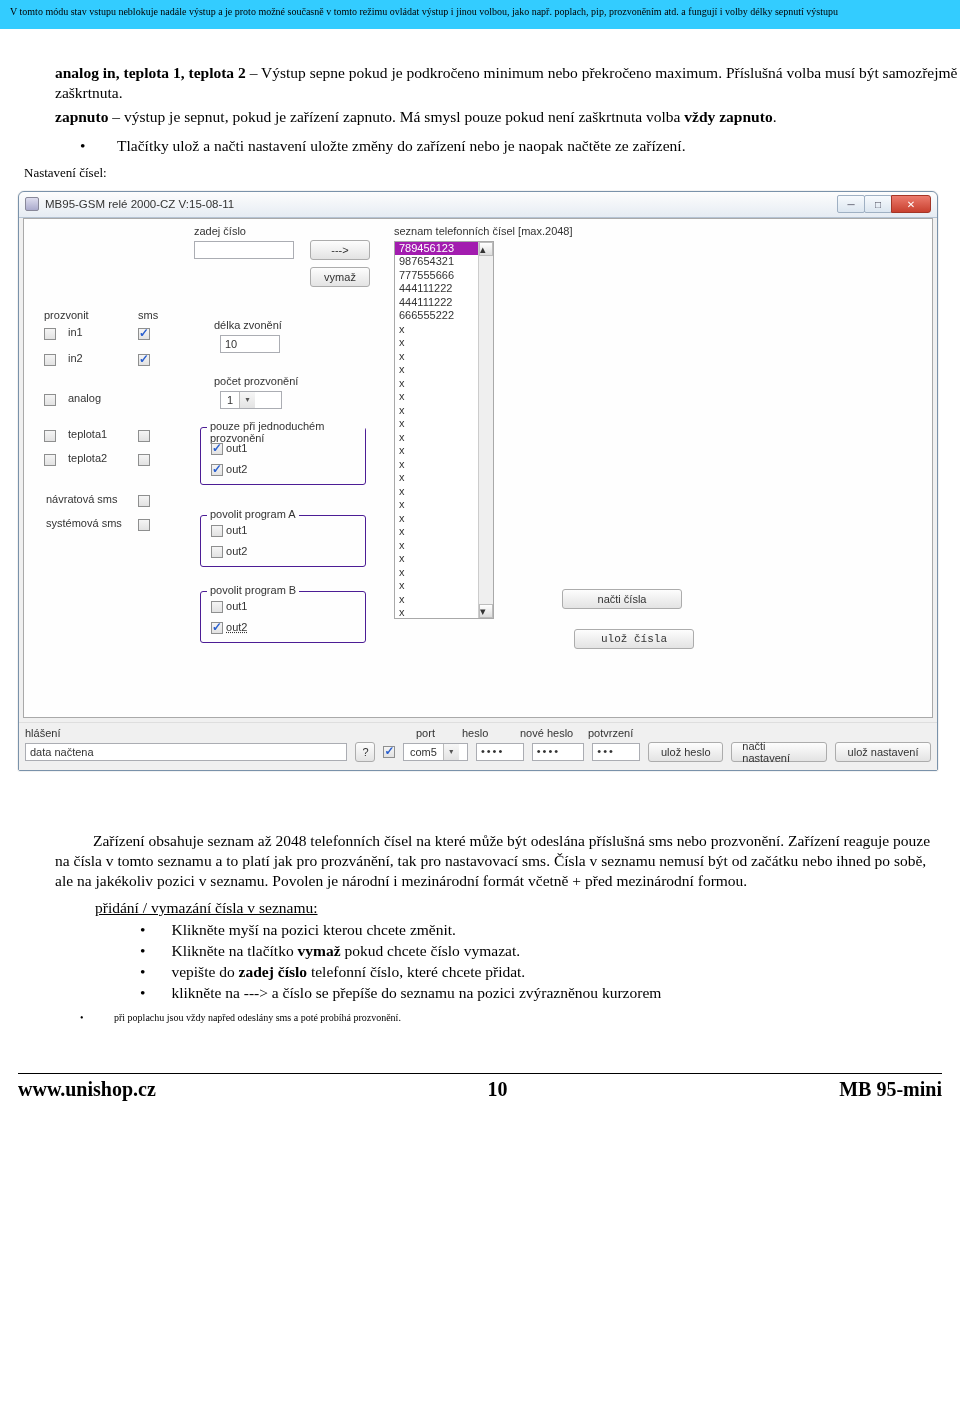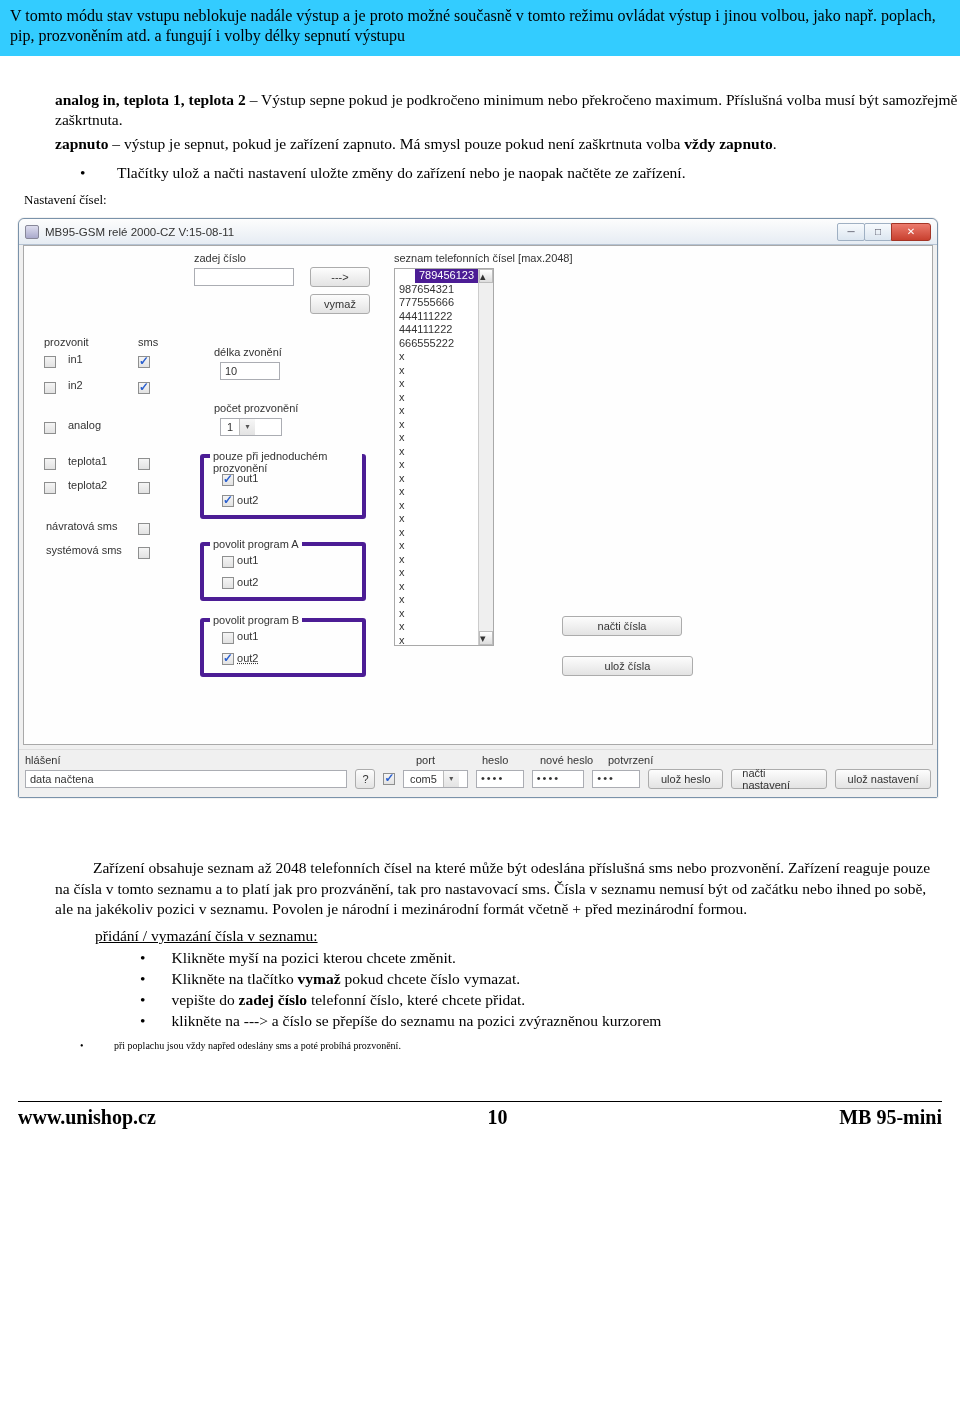--- a/index.html
+++ b/index.html
@@ -9,21 +9,21 @@
     font-family: "Times New Roman", serif;
     font-size: 15px;
     color: #000;
     width: 960px;
   }
   .page { padding: 0 0 40px 0; }
   .blue-box {
     background: #33ccff;
     padding: 6px 10px 10px 10px;
     margin: 0 0 34px 0;
-    font-size: 16px;
+    font-size: 10px;
     line-height: 1.25;
   }
   .para { margin: 0 0 4px 55px; font-size: 15.5px; line-height: 1.3; }
   .bullet-row { margin: 10px 0 8px 80px; font-size: 15.5px; }
   .bullet-row::before { content: "\2022"; margin-right: 28px; }
   .bold { font-weight: bold; }
   .section-h { margin: 10px 0 10px 24px; font-weight: normal; font-size: 13px; }
   .sub-h { margin: 8px 0 4px 95px; font-size: 15.5px; text-decoration: underline; }
   .sub-bullets { margin: 2px 0 4px 140px; font-size: 15.5px; }
   .sub-bullets div::before { content: "\2022"; margin-right: 26px; }
@@ -147,23 +147,23 @@
   }
   .cbx.checked::after {
     content: "✓";
     position: absolute;
     top: -3px; left: 0;
     font-size: 12px;
     color: #2a5fce;
     font-weight: bold;
   }
   .group {
-    border: 4px solid #4c1d95;
+    border: 1px solid #4c1d95;
     border-radius: 3px;
-    padding: 8px 10px 8px 18px;
+    padding: 8px 10px 8px 10px;
     position: relative;
     margin-bottom: 8px;
   }
   .group-title {
     position: absolute;
     top: -8px; left: 6px;
     background: #fefefe;
     padding: 0 3px;
     font-size: 11px;
   }
@@ -173,21 +173,21 @@
     width: 100px;
     height: 378px;
     position: relative;
     font-size: 11px;
   }
   .listbox .item {
     padding: 0 4px;
     line-height: 13.5px;
     white-space: nowrap;
   }
-  .listbox .item.sel { background: #4c1d95; color: #fff; margin-left: 20px; }
+  .listbox .item.sel { background: #a21caf; color: #fff; }
   .list-scroll {
     position: absolute;
     right:0; top:0; bottom:0; width:15px;
     background: #efefef;
     border-left: 1px solid #ccc;
   }
   .list-scroll div { height:14px; border:1px solid #bcbcbc; background: linear-gradient(#fff,#ddd); }
   .combo {
     border: 1px solid #abadb3;
     background: #fff;
@@ -355,29 +355,29 @@
             <div class="item">x</div>
             <div class="item">x</div>
           </div>
         <div class="list-scroll">
           <div>▴</div>
           <div style="position:absolute; bottom:0; left:0; right:0;">▾</div>
         </div>
       </div>
 
       <div class="btn" style="position:absolute; left:538px; top:370px; width:120px;">načti čísla</div>
-      <div class="btn" style="position:absolute; left:538px; top:410px; width:131px;">ulož čísla</div>
+      <div class="btn" style="position:absolute; left:550px; top:410px; width:120px;font-family:Liberation Mono, monospace;">ulož čísla</div>
     </div>
 
     <div class="bottom">
       <div class="bottom-row">
         <div style="width:30px;" class="label">hlášení</div>
         <div style="width:345px;"></div>
         <div style="width:38px;" class="label">port</div>
-        <div style="width:50px;margin-left:20px;" class="label">heslo</div>
+        <div style="width:50px;" class="label">heslo</div>
         <div style="width:60px;" class="label">nové heslo</div>
         <div style="width:55px;" class="label">potvrzení</div>
       </div>
       <div class="bottom-row">
         <input class="inp" style="width: 340px;" value="data načtena">
         <div class="btn" style="min-width:20px; width:20px; padding:0;">?</div>
         <span class="cbx checked"></span>
         <div class="combo" style="width:68px;">
             <span>com5</span>
           </div>

